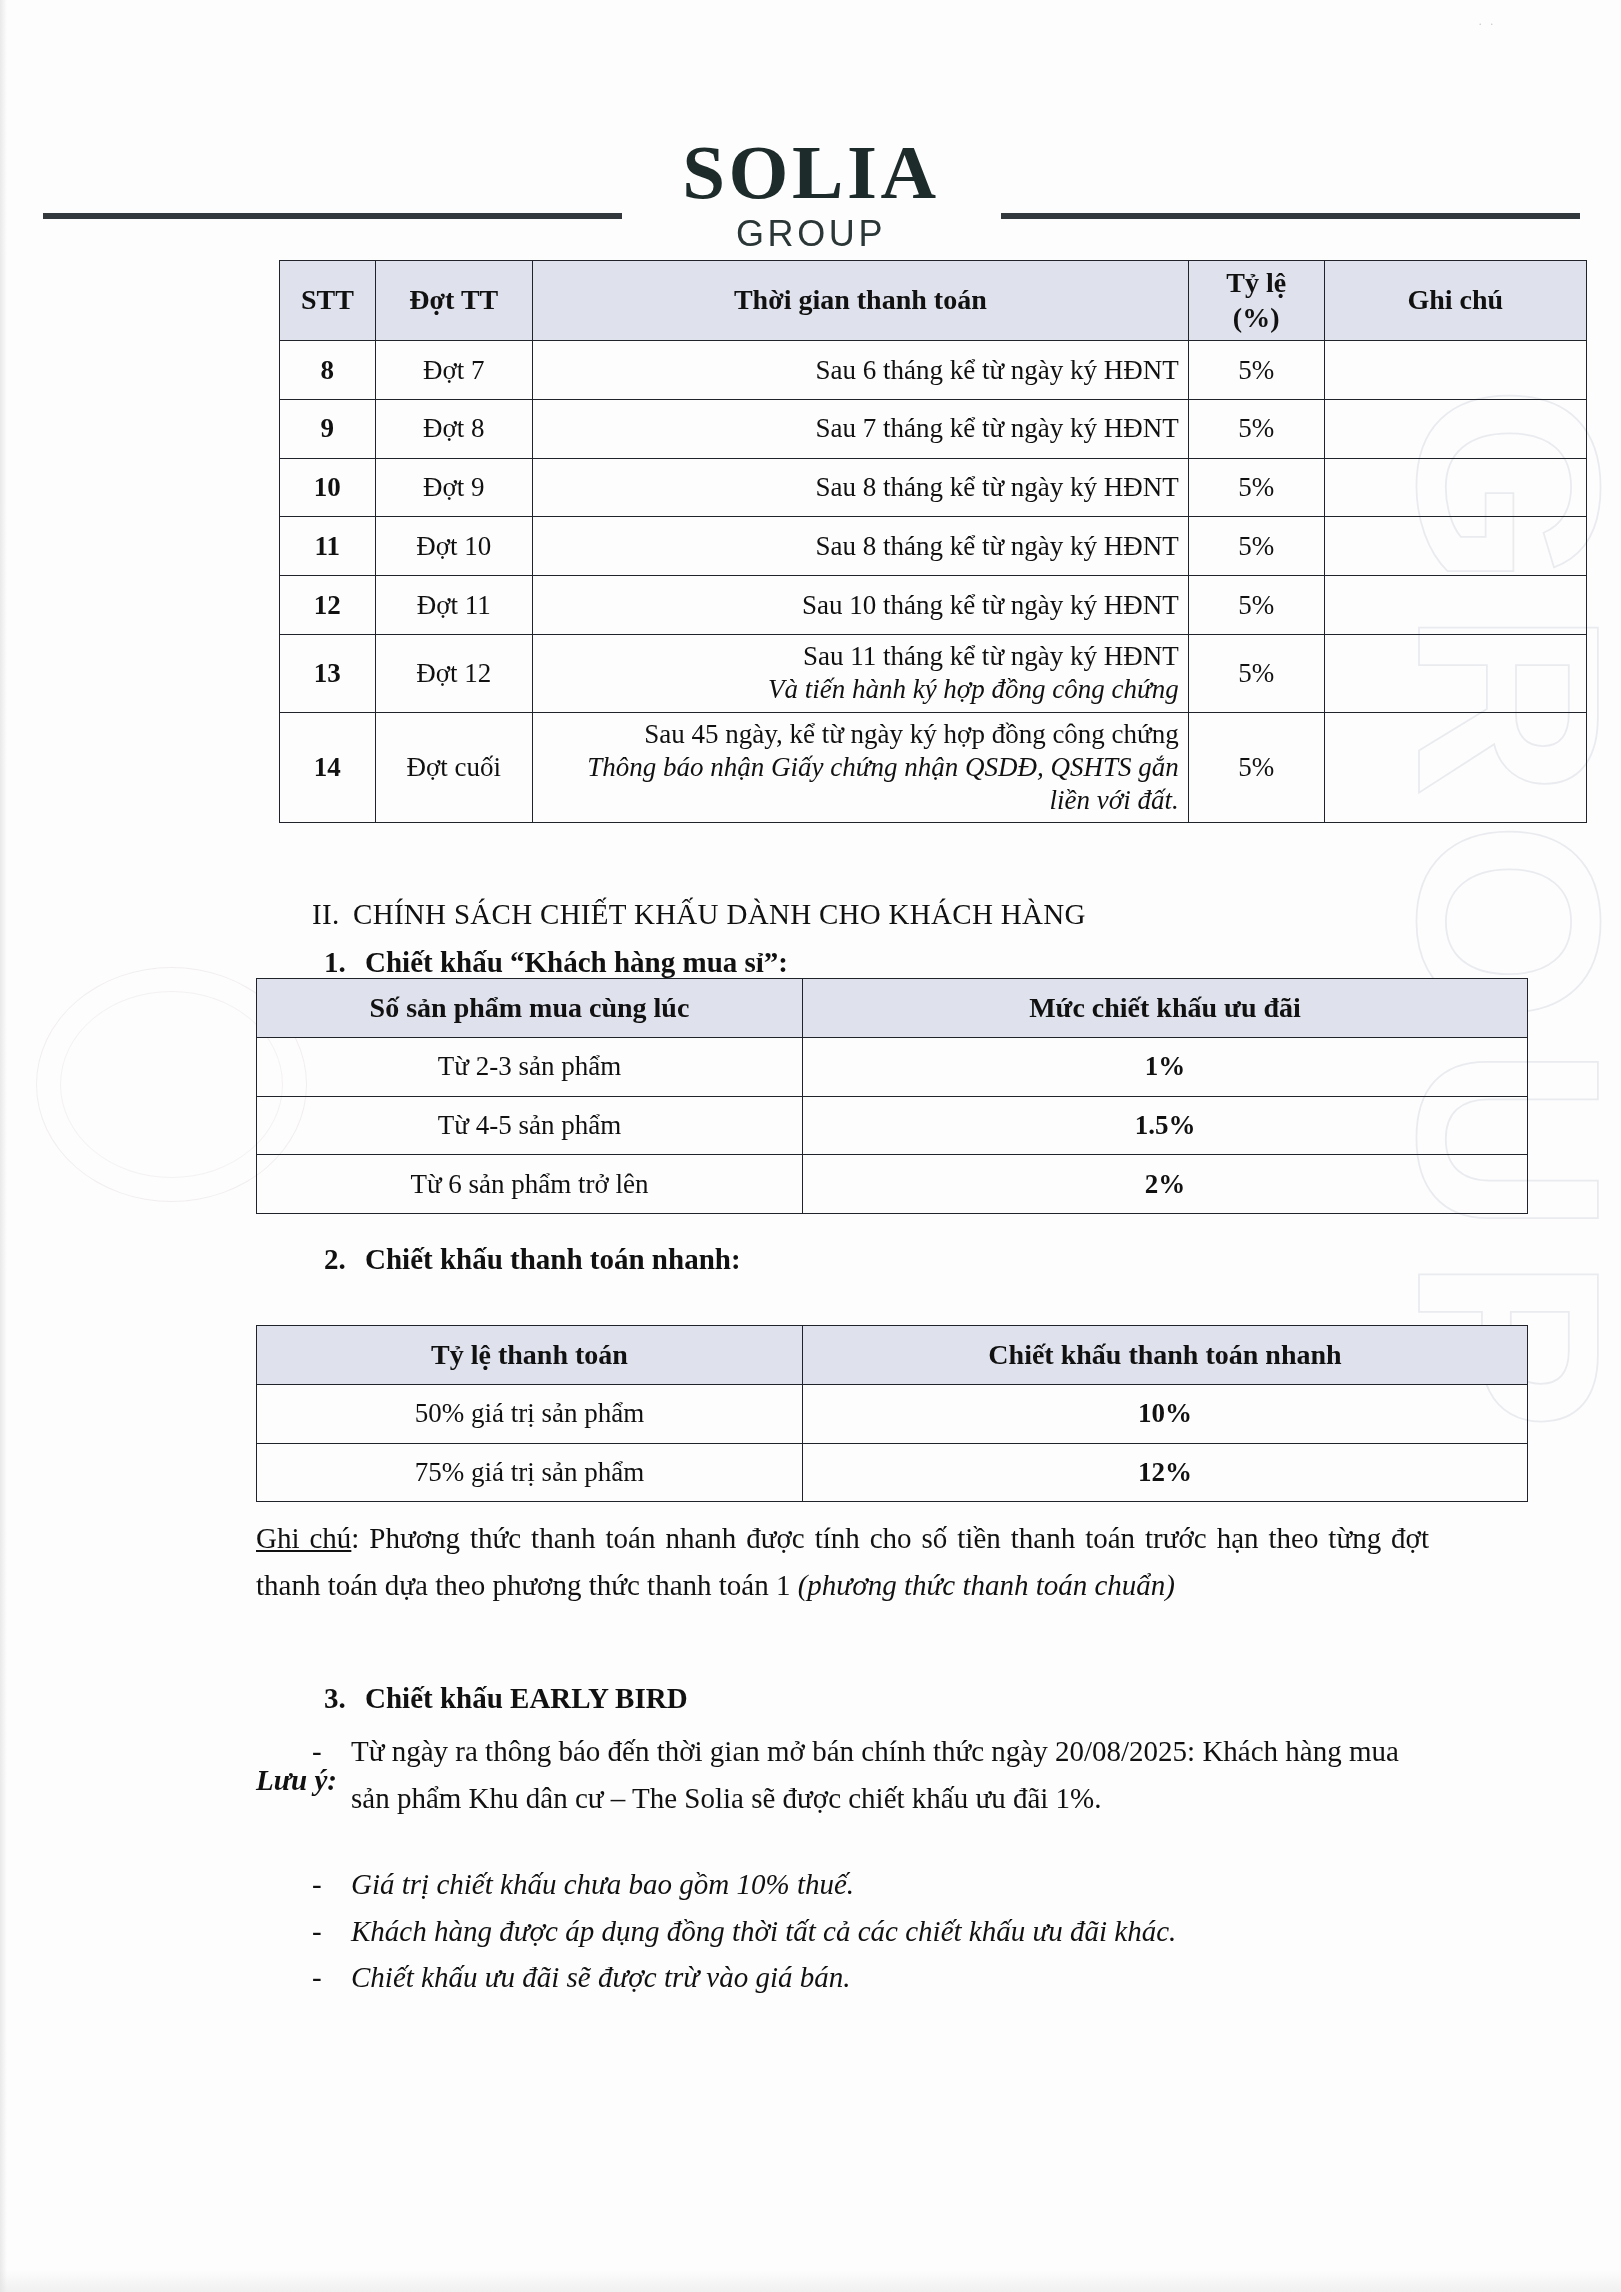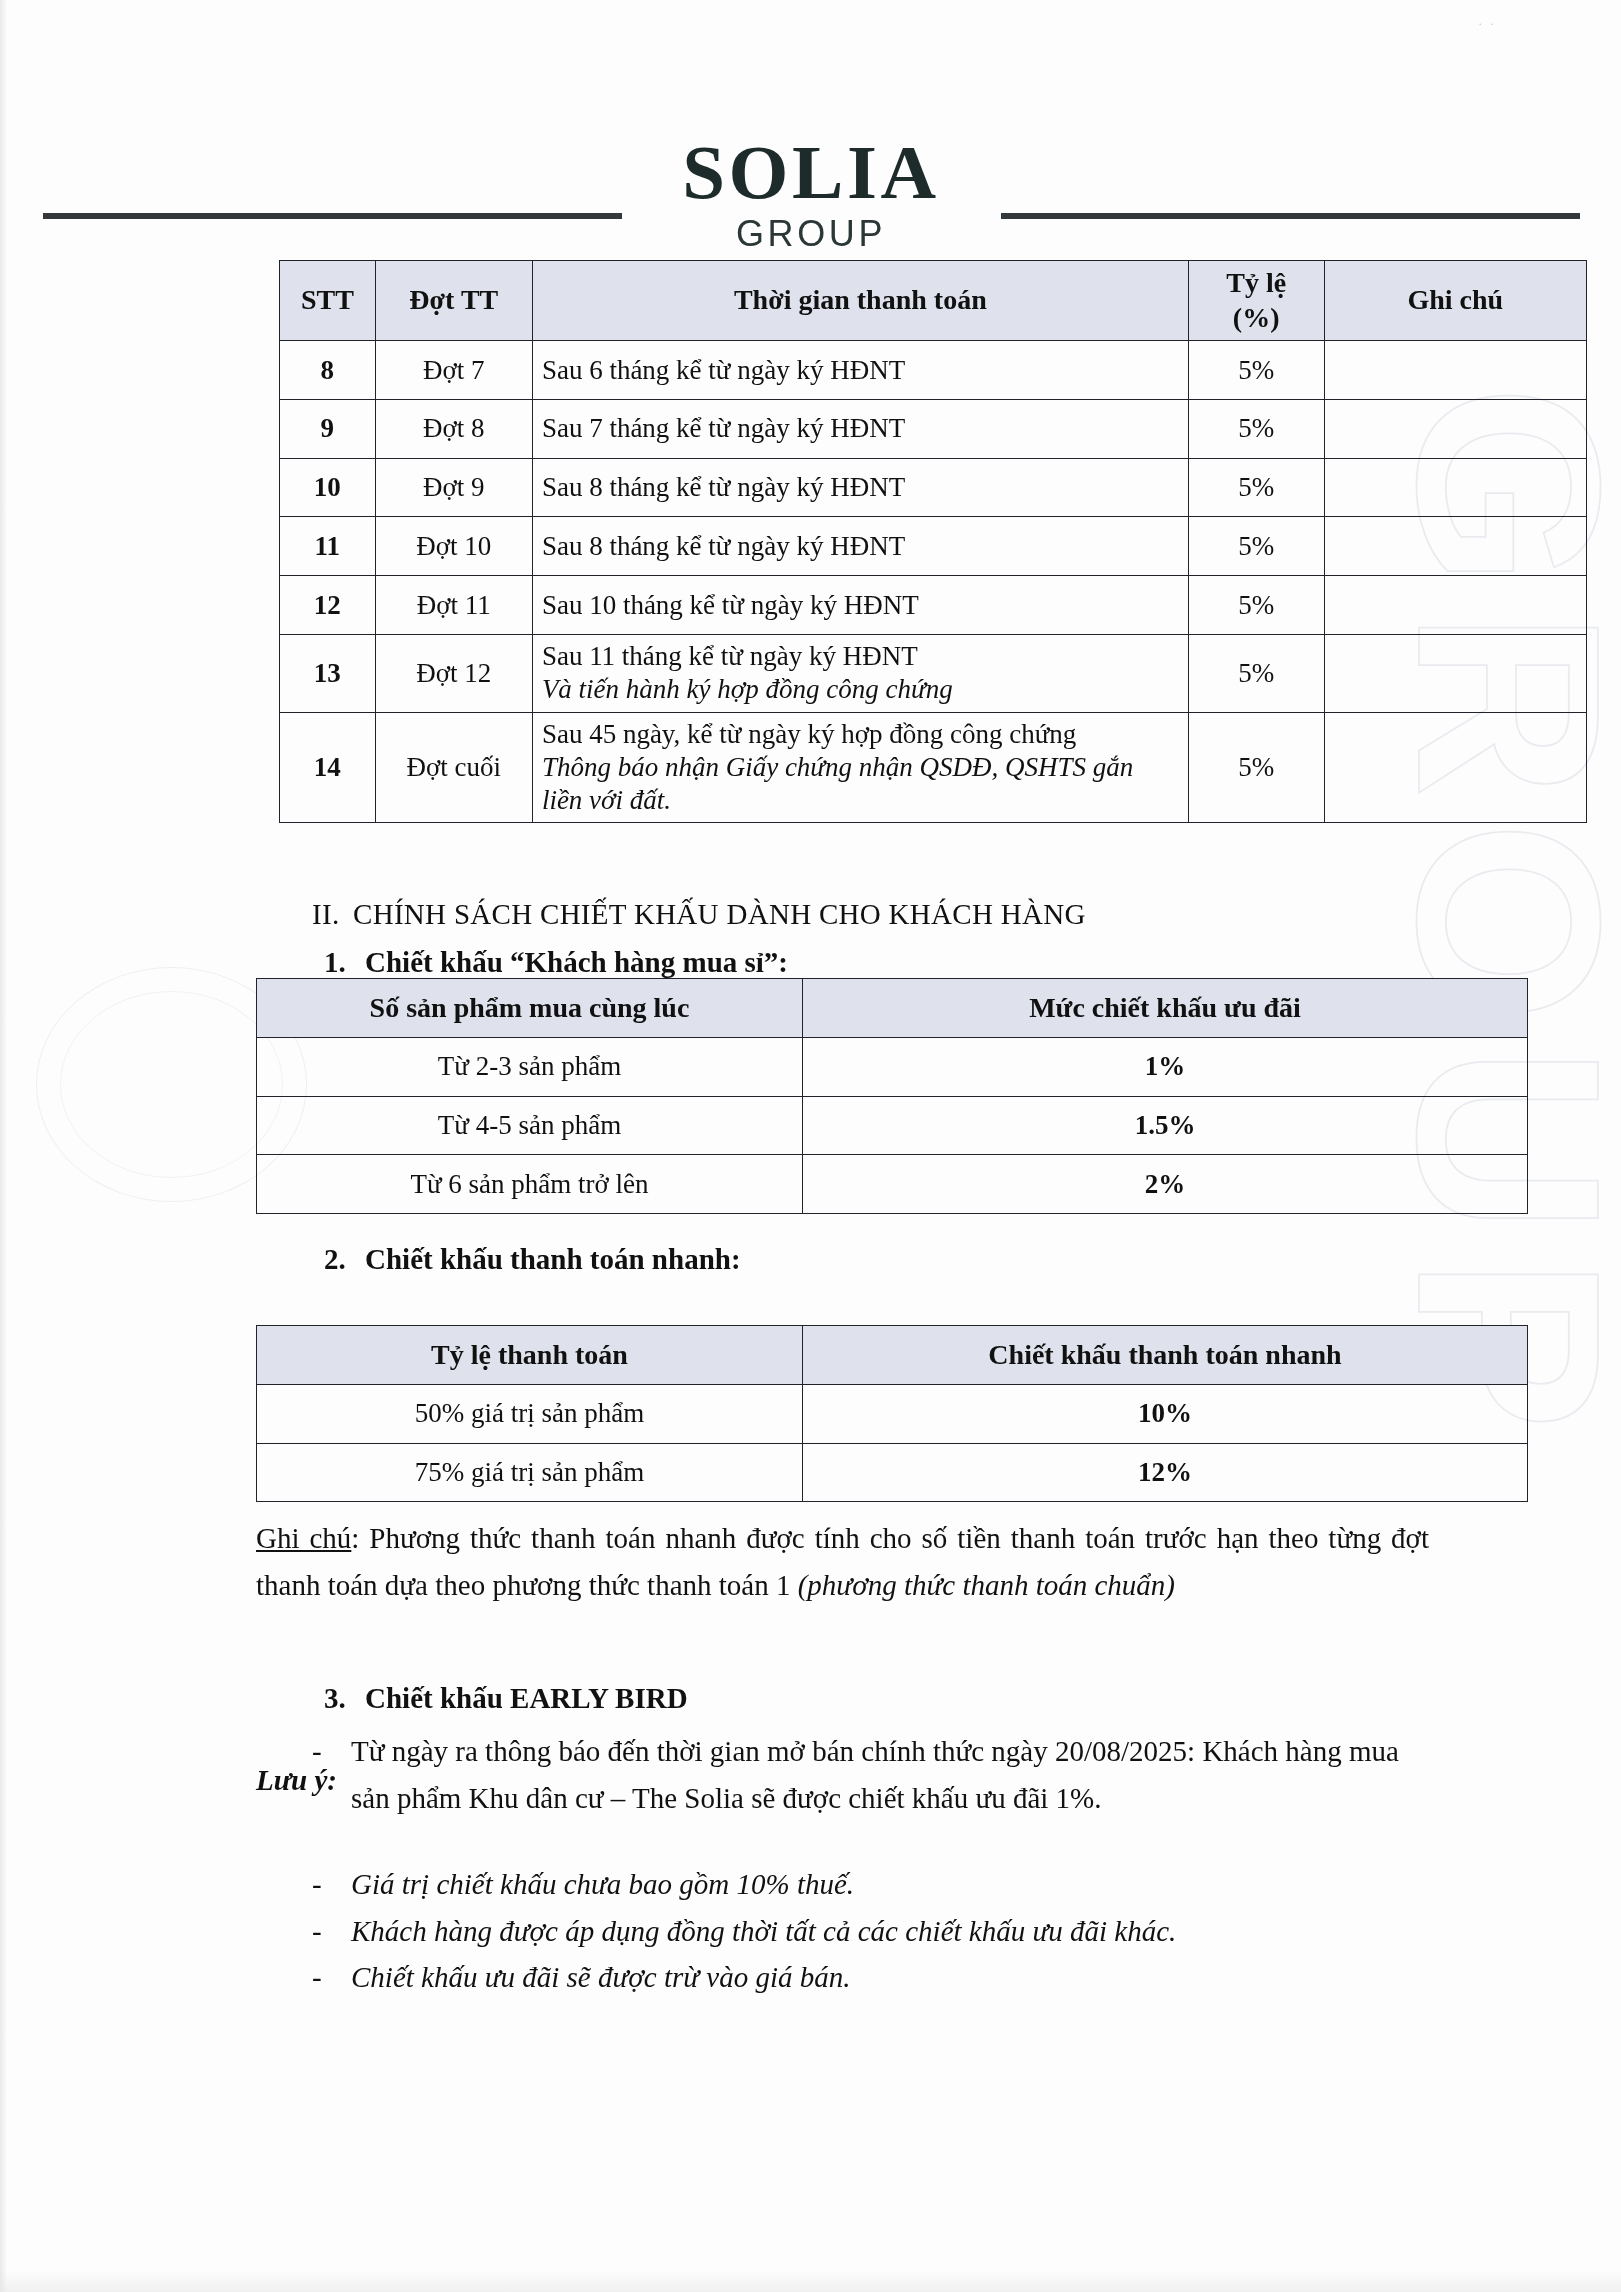--- a/index.html
+++ b/index.html
@@ -127,21 +127,21 @@
     line-height: 1.22;
     vertical-align: middle;
   }
   .doc-table th {
     background: #dfe2ec;
     font-weight: 700;
     text-align: center;
     font-size: 28px;
   }
   .c-center { text-align: center; }
-  .c-left   { text-align: left; }
+  .c-left   { text-align: right; }
   .bold     { font-weight: 700; }
   .ital     { font-style: italic; }
 
   
   .tbl-schedule {
     position: absolute;
     left: 256px;
     top: 260px;
     width: 1308px;
     margin-left: 23px;

